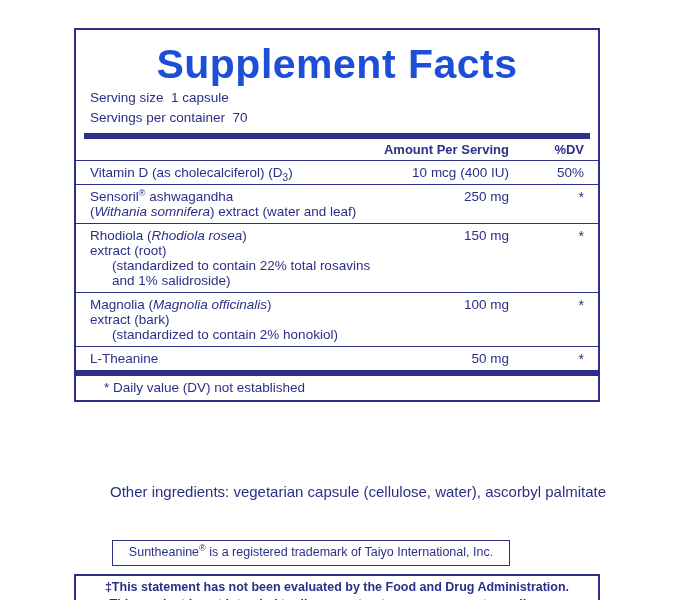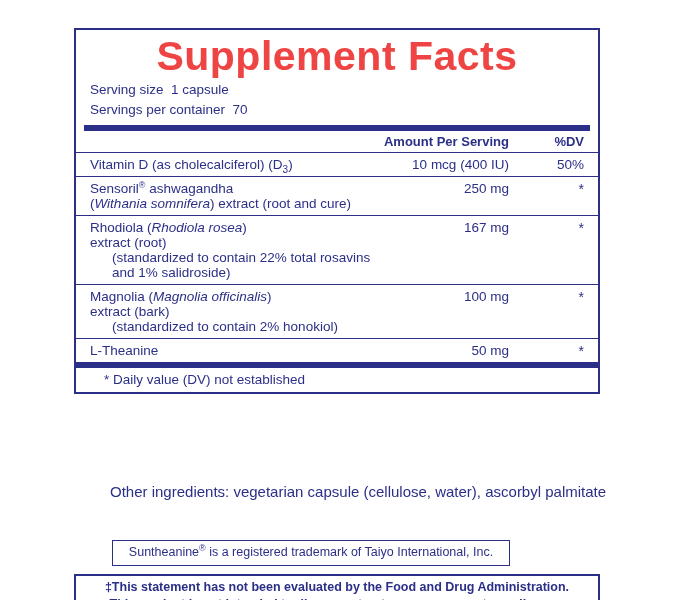--- a/index.html
+++ b/index.html
@@ -32,22 +32,22 @@
     background: #fff;
     padding: 0;
   }
 
   .title {
     text-align: center;
     font-size: 41px;
     font-weight: bold;
     letter-spacing: 0.5px;
     line-height: 1.08;
-    margin: 4px 0 2px 0;
-    color: #ef4444;
+    margin: 12px 0 2px 0;
+    color: #1d4ed8;
     font-family: "Liberation Sans", sans-serif;
   }
 
   .serving-block {
     padding: 0 4px 2px 14px;
     font-size: 13.5px;
     line-height: 1.45;
   }
 
   .rule-heavy {
@@ -201,34 +201,34 @@
 
       <tr class="rowline">
         <td class="col-name"><span>Vitamin D (as cholecalciferol) (D</span><span class="sub">3</span><span>)</span></td>
         <td class="col-amt">10 mcg (400 IU)</td>
         <td class="col-dv">50%</td>
       </tr>
 
       <tr class="rowline">
         <td class="col-name">
           <span class="indent1"><span>Sensoril</span><sup>®</sup><span> ashwagandha</span></span>
-          <span class="indent1"><span>(</span><em>Withania somnifera</em><span>) extract (root and cure)</span></span>
+          <span class="indent1"><span>(</span><em>Withania somnifera</em><span>) extract (water and leaf)</span></span>
         </td>
         <td class="col-amt">250 mg</td>
         <td class="col-dv star">*</td>
       </tr>
 
       <tr class="rowline">
         <td class="col-name">
           <span class="indent1"><span>Rhodiola (</span><em>Rhodiola rosea</em><span>)</span></span>
           <span class="indent1">extract (root)</span>
           <span class="subline">(standardized to contain 22% total rosavins</span>
           <span class="subline">and 1% salidroside)</span>
         </td>
-        <td class="col-amt">167 mg</td>
+        <td class="col-amt">150 mg</td>
         <td class="col-dv star">*</td>
       </tr>
 
       <tr class="rowline">
         <td class="col-name">
           <span class="indent1"><span>Magnolia (</span><em>Magnolia officinalis</em><span>)</span></span>
           <span class="indent1">extract (bark)</span>
           <span class="subline">(standardized to contain 2% honokiol)</span>
         </td>
         <td class="col-amt">100 mg</td>

